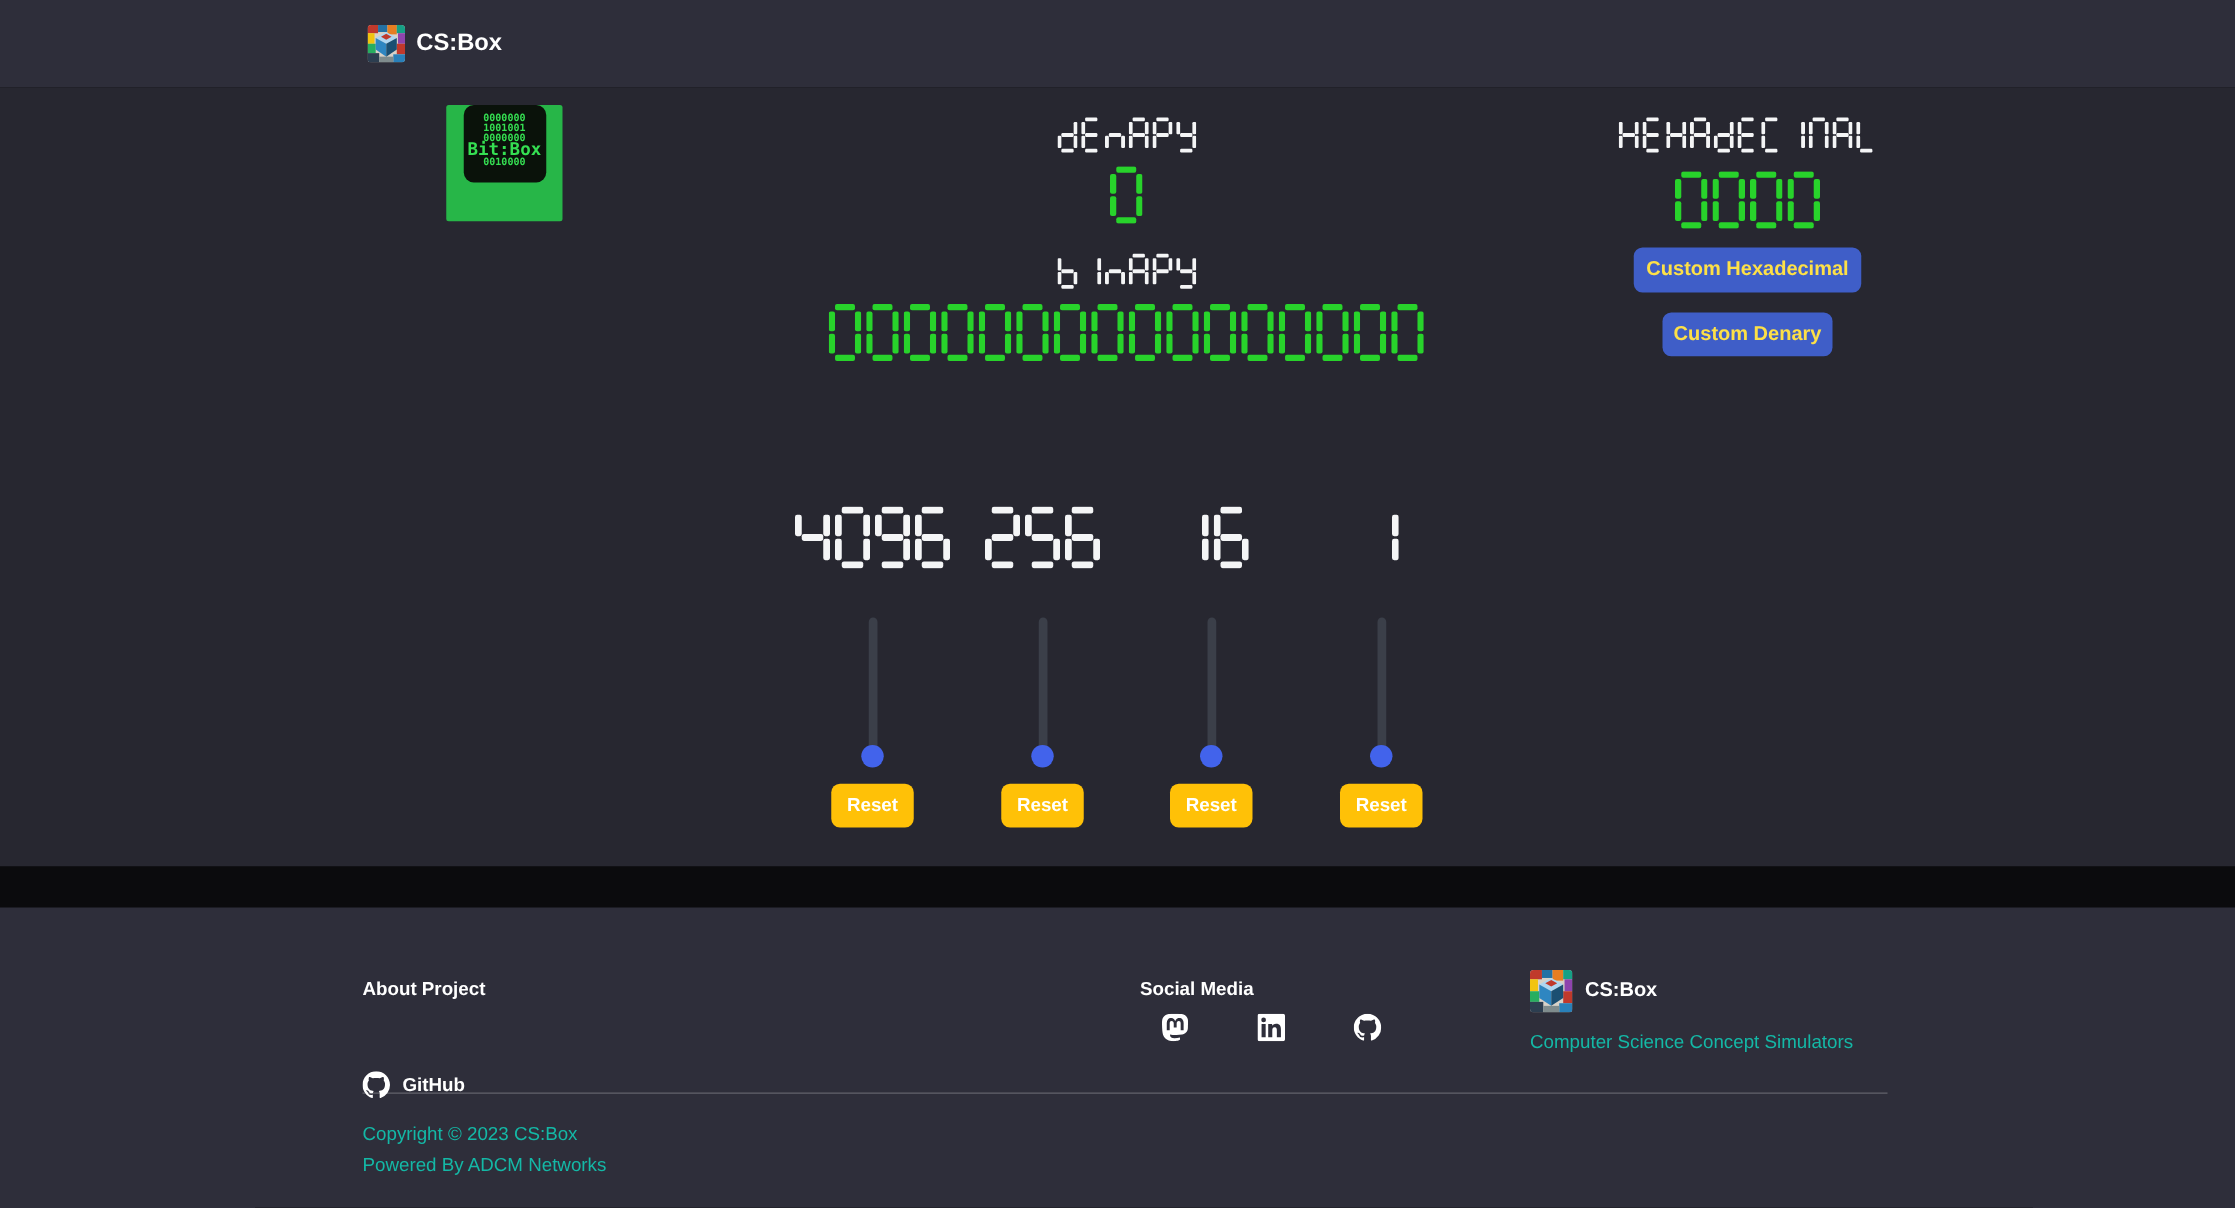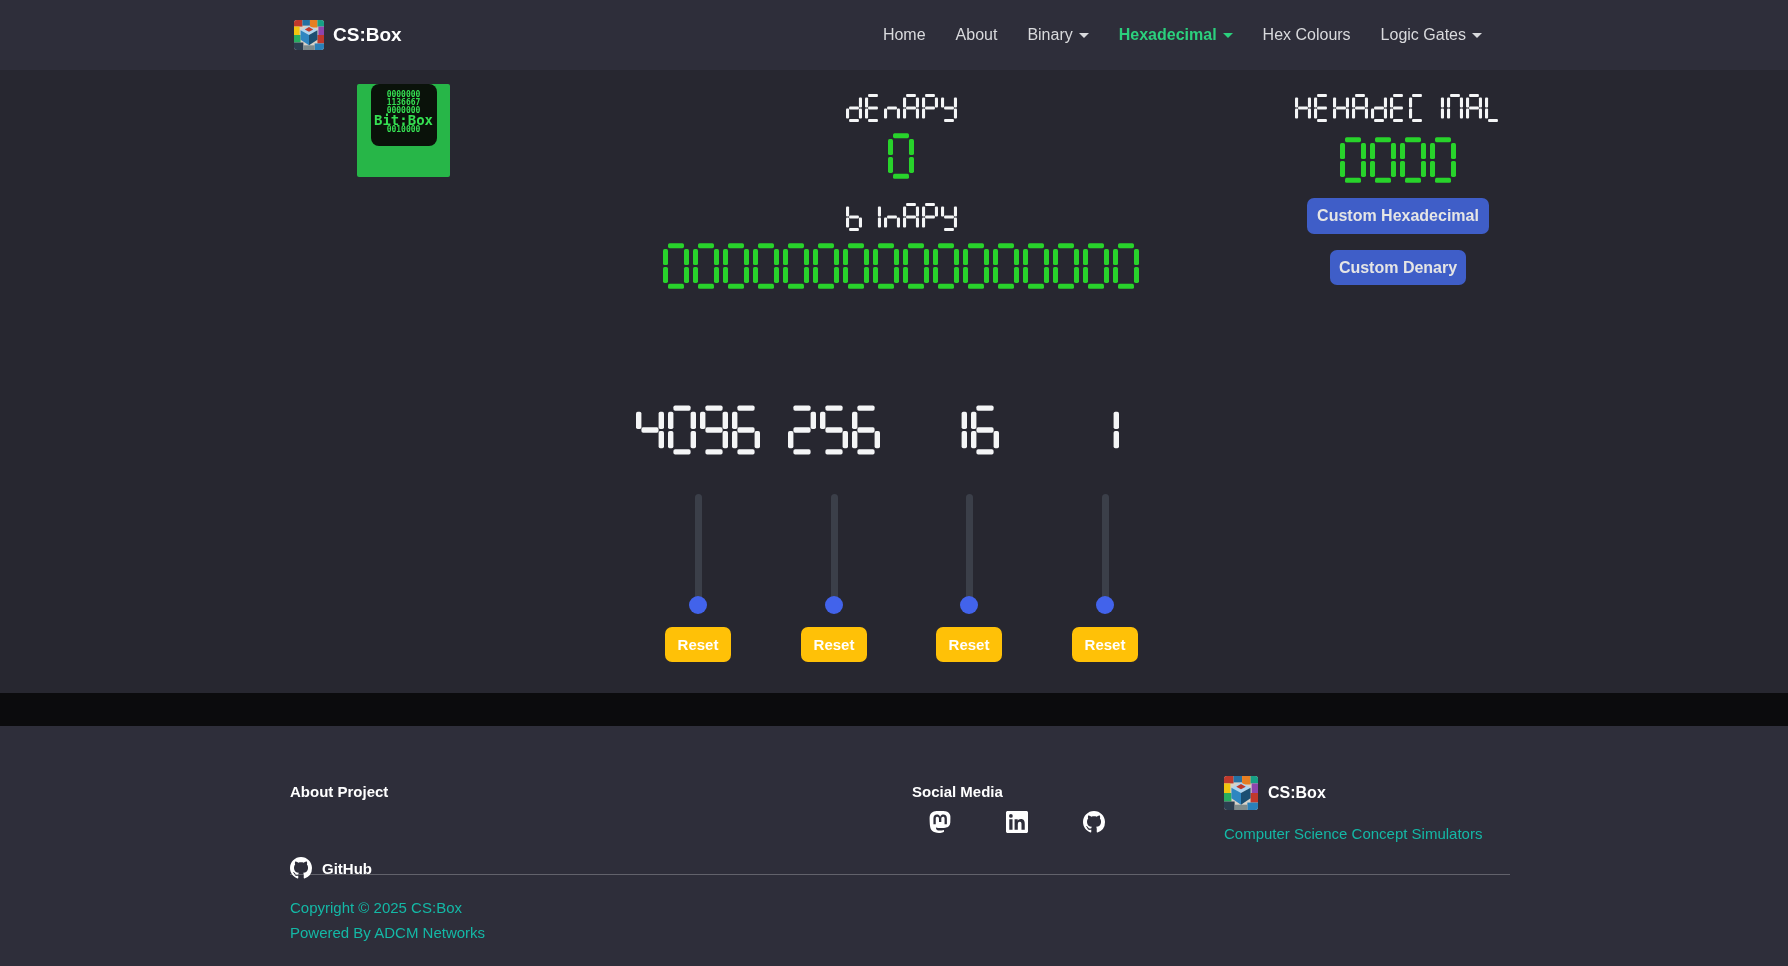--- a/index.html
+++ b/index.html
@@ -33,21 +33,21 @@
   .seg-white { color:#f4f5f6; }
   .seg-green { color:#28d32b; }
 
   #denary-label  { left:651px;  width:500px; top:21px;  }
   #denary-value  { left:651px;  width:500px; top:63px;  }
   #binary-label  { left:651px;  width:500px; top:130px; }
   #binary-value  { left:651px;  width:500px; top:173px; }
   #hex-label     { left:1198px; width:400px; top:21px;  }
   #hex-value     { left:1198px; width:400px; top:67px;  }
 
-  .btn-blue { position:absolute; background:#3f5ec8; color:#e5e5e5; font-family:"Liberation Sans",sans-serif;
+  .btn-blue { position:absolute; background:#3f5ec8; color:#fde047; font-family:"Liberation Sans",sans-serif;
               font-weight:bold; font-size:16px; border:none; border-radius:7px; cursor:pointer; }
   #btn-custom-hex    { left:1307px; top:128px; width:182px; height:36px; }
   #btn-custom-denary { left:1330px; top:180px; width:136px; height:35px; }
 
   .slider-col { position:absolute; top:335px; width:140px; display:flex; flex-direction:column; align-items:center;justify-content:flex-end; }
   .slider-label { height:50px; display:flex; }
   .slider-track { margin-top:39px; width:7px; height:114px; background:#3b3f49; border-radius:4px; position:relative; cursor:pointer; }
   .slider-thumb { position:absolute; left:50%; transform:translateX(-50%); bottom:-6px; width:18px; height:18px;
                   border-radius:50%; background:#4263eb; cursor:grab; }
   .reset-btn { margin-top:19px; width:66px; height:35px; background:#ffc107; color:#ffffff; font-weight:bold;
@@ -91,36 +91,28 @@
           <rect x="22" y="25" width="10" height="7" fill="#2980b9"></rect>
         <rect x="10" y="27" width="12" height="5" fill="#7f8c8d"></rect>
         <polygon points="16,6 25,11 16,16 7,11" fill="#aed6f1"></polygon>
         <polygon points="7,11 16,16 16,27 7,21" fill="#2e86c1"></polygon>
         <polygon points="25,11 16,16 16,27 25,21" fill="#1b4f72"></polygon>
         <polygon points="16,7.5 20.5,10 16,12.5 11.5,10" fill="#c0392b"></polygon>
       </svg>
     </span>
     <span class="brand-text">CS:Box</span>
   </a>
-  <ul class="nav-items">
-    <li class="nav-item"><span>Home</span></li>
-    <li class="nav-item"><span>About</span></li>
-    <li class="nav-item"><span>Binary</span><span class="caret"></span></li>
-    <li class="nav-item active"><span>Hexadecimal</span><span class="caret"></span></li>
-    <li class="nav-item"><span>Hex Colours</span></li>
-    <li class="nav-item"><span>Logic Gates</span><span class="caret"></span></li>
-  </ul>
 </nav>
 
 <div class="main">
 
   <div class="bitbox-logo">
     <div class="bitbox-screen">
       <div>0000000</div>
-      <div>1136667</div>
+      <div>1001001</div>
       <div>0000000</div>
       <div class="bitbox-title">Bit:Box</div>
       <div>0010000</div>
     </div>
   </div>
 
   <div id="denary-label" class="seg-row seg-white">
       <svg viewBox="0 0 57 100" width="16" height="34" style="margin-right: 3px;">
         <rect x="46" y="13" width="11" height="35" rx="3.5" fill="currentColor"></rect>
         <rect x="46" y="52" width="11" height="35" rx="3.5" fill="currentColor"></rect>
@@ -599,15 +591,15 @@
         <polygon points="7,11 16,16 16,27 7,21" fill="#2e86c1"></polygon>
         <polygon points="25,11 16,16 16,27 25,21" fill="#1b4f72"></polygon>
         <polygon points="16,7.5 20.5,10 16,12.5 11.5,10" fill="#c0392b"></polygon>
       </svg>
     </span>
     <span class="brand-text">CS:Box</span>
   </div>
   <div id="footer-tagline" class="f-gray">Computer Science Concept Simulators</div>
 
   <div class="f-divider"></div>
-  <div id="copyright" class="f-gray">Copyright © 2025 CS:Box</div>
+  <div id="copyright" class="f-gray">Copyright © 2023 CS:Box</div>
   <div id="powered" class="f-gray">Powered By ADCM Networks</div>
 </footer>
 
 </body></html>

